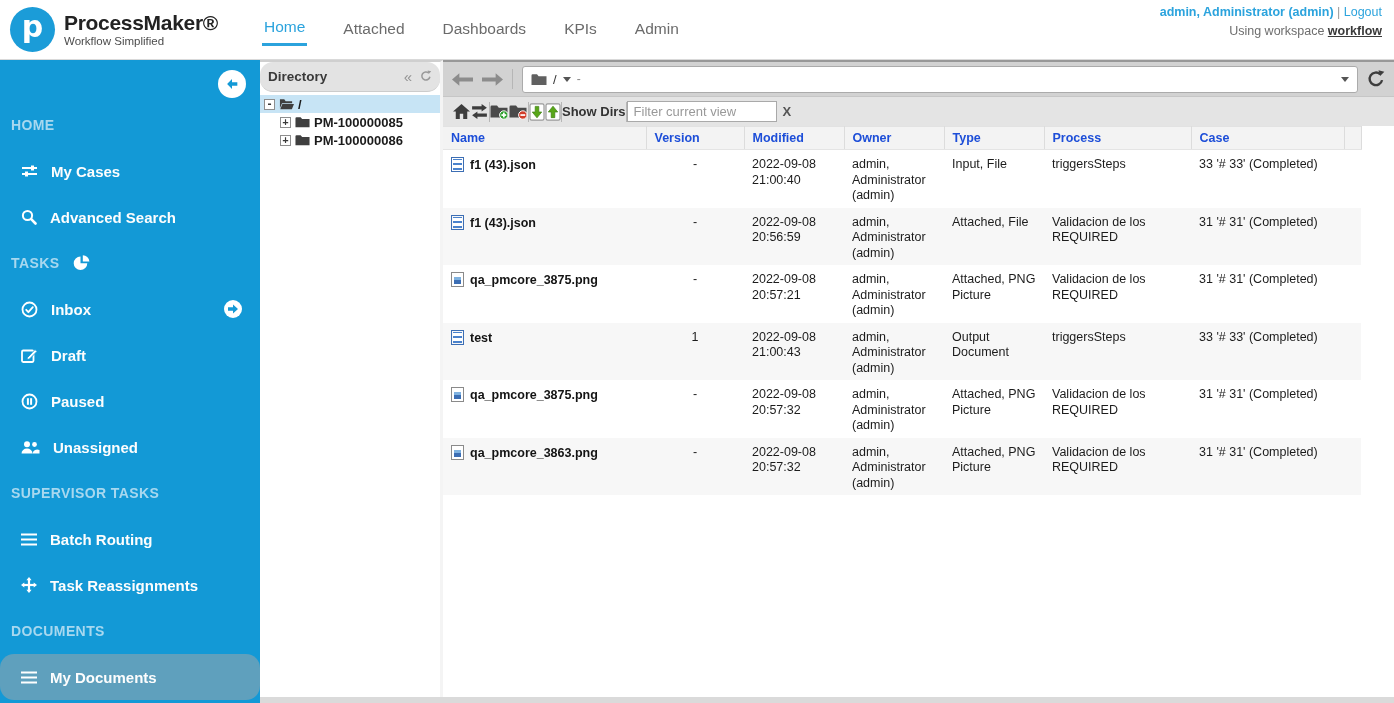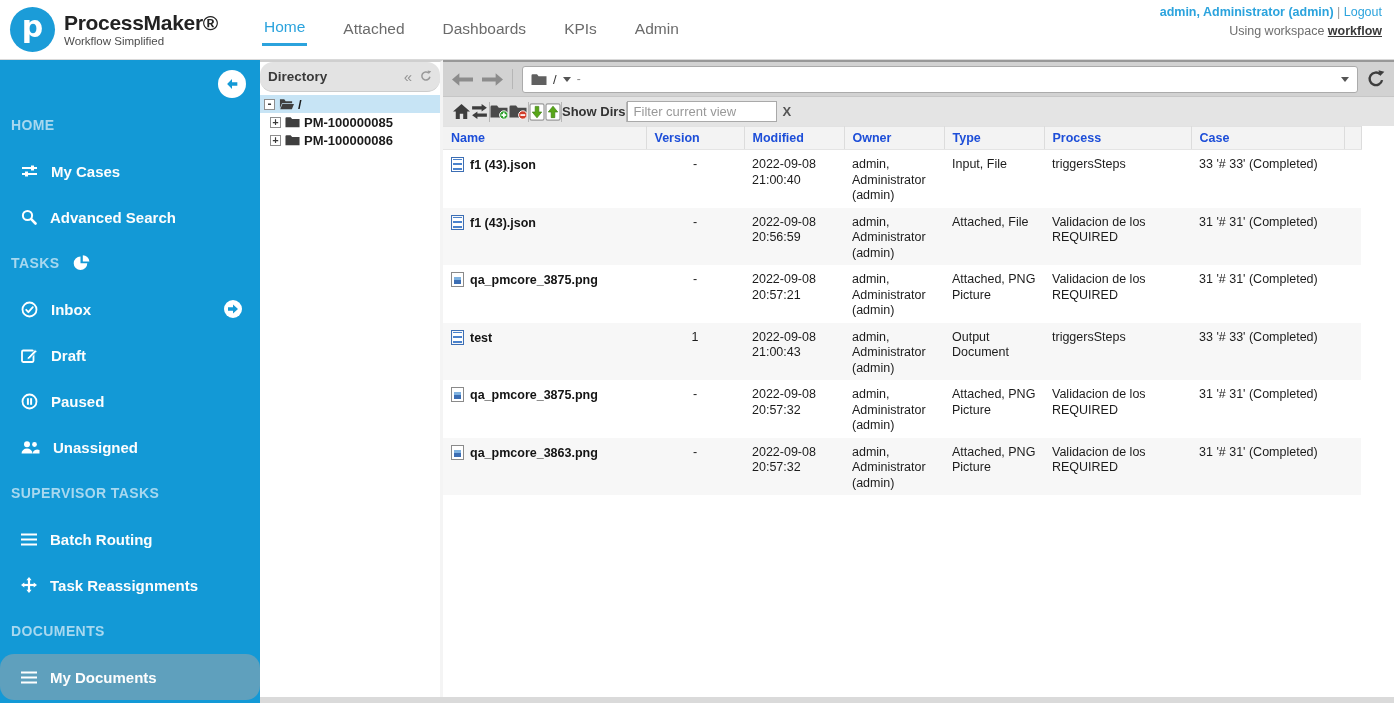--- a/index.html
+++ b/index.html
@@ -47,21 +47,21 @@
   .dirpanel { width:183px; background:#fff; flex-shrink:0; border-top:2px solid #cfcfcf;
               border-right:3px solid #f4f4f4; display:flex; flex-direction:column; }
   .dir-header { height:30px; background:#e3e3e3; border-bottom:1px solid #cccccc;
                 display:flex; align-items:center; padding:0 8px;border-radius:13px; }
   .dir-title { font-size:13.5px; font-weight:bold; color:#3a3a3a; flex:1; }
   .dir-header .hicn { color:#949494; font-size:14px; margin-left:8px; cursor:pointer; }
   .chev-left::before { content:"\00AB"; font-size:15px; }
   .tree { padding-top:3px; font-size:13px; font-weight:bold; color:#1b1b1b; }
   .tree-row { display:flex; align-items:center; gap:4px; height:18px; padding-left:4px; cursor:pointer; }
   .tree-row.selected { background:#c7e4f5; }
-  .tree-row.child { padding-left:10px; }
+  .tree-row.child { padding-left:20px; }
   .expander { width:11px; height:11px; border:1px solid #8e8e8e; background:#fff; color:#3a3a3a;
               font-size:10px; line-height:8px; text-align:center; flex-shrink:0; cursor:pointer;
               font-family:"DejaVu Sans Mono",monospace; }
   .expander.minus::before { content:"-"; }
   .expander.plus::before { content:"+"; }
 
   
   .main { flex:1; display:flex; flex-direction:column; border-top:2px solid #989898; background:#fff; }
   .crumb-bar { height:34px; background:#d2d2d2; display:flex; align-items:center; padding:0 9px; gap:9px; }
   .vsep { width:1px; height:20px; background:#b6b6b6; }

